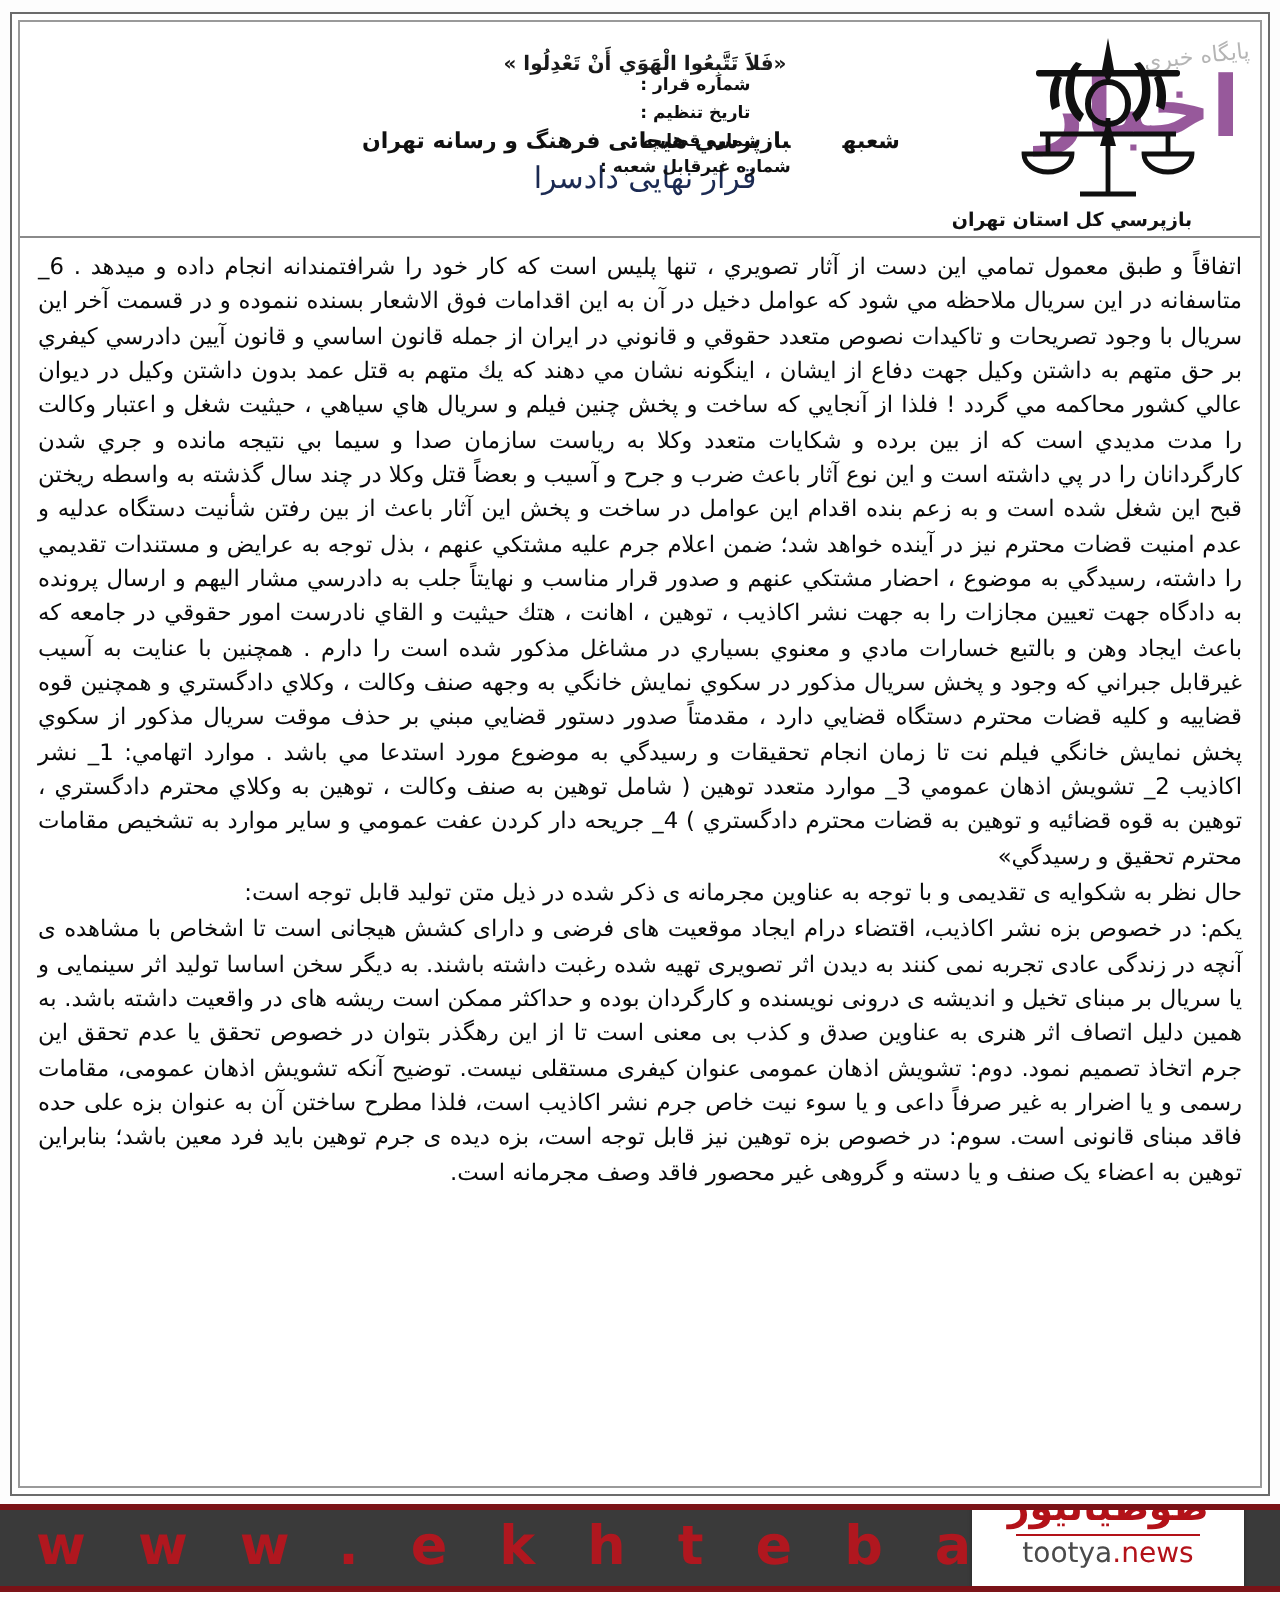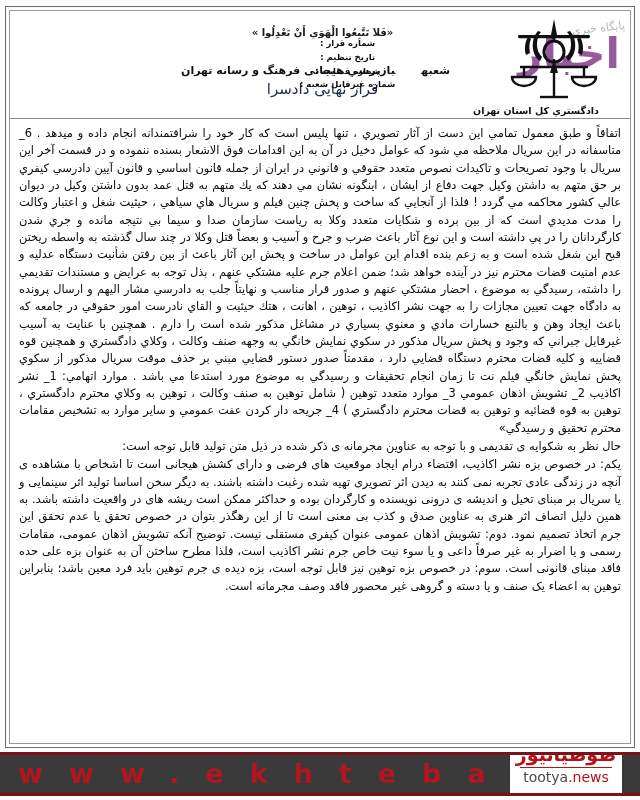--- a/index.html
+++ b/index.html
@@ -195,21 +195,21 @@
     font-weight: bold;
     color: #b0171f;
     letter-spacing: 26px;
     white-space: nowrap;
     font-family: "DejaVu Sans", "Liberation Sans", sans-serif;
   }
   .logo-box {
     position: absolute;
     right: 18px;
     top: -14px;
-    width: 112px;
+    width: 136px;
     height: 60px;
     background: #ffffff;
     border-radius: 5px;
     box-shadow: 0 0 2px rgba(0,0,0,0.35);
     text-align: center;
     overflow: hidden;
   }
   .logo-fa {
     margin-top: 3px;
     font-size: 19px;
@@ -270,21 +270,21 @@
                 <path d="M12 62 a12 9 0 0 0 24 0 z"></path>
                 <path d="M72 62 a12 9 0 0 0 24 0 z"></path>
                 <line x1="40" y1="82" x2="68" y2="82"></line>
               </g>
               <g fill="#101010">
                 <polygon points="54,44 50,58 58,58"></polygon>
               </g>
             </svg>
           </span>
 
-          <div class="org-name">دادگستري كل استان تهران</div>
+          <div class="org-name">بازپرسي كل استان تهران</div>
         </div>
 
         <div class="center-block">
           <div class="quote-ayah">«فَلاَ تَتَّبِعُوا الْهَوَي أَنْ تَعْدِلُوا »</div>
           <div class="branch-line">
             <span class="branch-word">شعبه</span><span>بازپرسي هیجانی فرهنگ و رسانه تهران</span>
           </div>
           <div class="doc-title">قرار نهایی دادسرا</div>
         </div>
 

